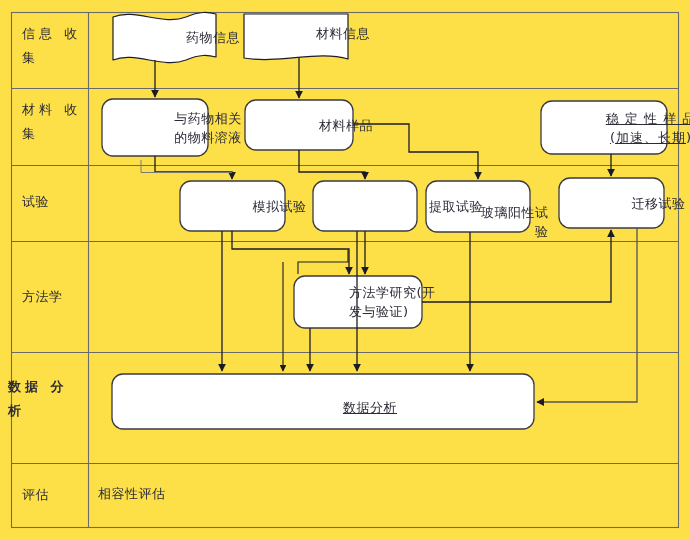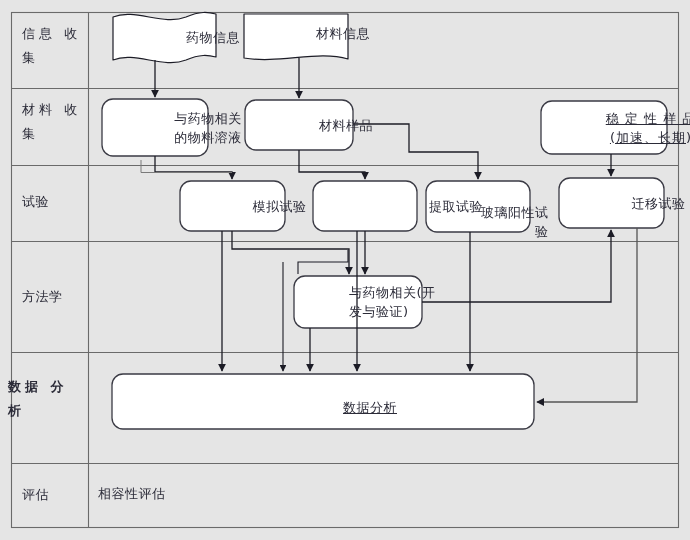--- a/index.html
+++ b/index.html
@@ -1,21 +1,21 @@
 <!DOCTYPE html>
 <html><head>
 <meta charset="utf-8">
 <style>
   html,body{margin:0;padding:0;background:#ffffff;}
   body{
     width:690px;height:540px;
     font-family:"DejaVu Sans","Liberation Sans",sans-serif;
     overflow:hidden;
   }
-  #stage{position:relative;width:690px;height:540px;background:#e5e5e5;}
+  #stage{position:relative;width:690px;height:540px;background:#fde047;}
   svg#chart{position:absolute;left:0;top:0;width:690px;height:540px;}
   .nodeLabel{
     position:absolute;
     display:flex;align-items:center;justify-content:center;
     text-align:center;
     color:#2b2b38;
     font-size:13px;
     line-height:19px;
     letter-spacing:0.5px;
     pointer-events:none;
@@ -145,20 +145,20 @@
 
   <div class="nodeLabel" style="left:180px;top:181px;width:105px;height:50px;text-align:right;">模拟试验</div>
 
   <div class="nodeLabel" style="left:313px;top:181px;width:104px;height:50px;padding-left:44px;">提取试验</div>
 
   <div class="nodeLabel" style="left:434px;top:196px;width:92px;height:51px;text-align:right;justify-content:flex-start;">玻璃阳性试
 验</div>
 
   <div class="nodeLabel" style="left:559px;top:178px;width:105px;height:50px;">迁移试验</div>
 
-  <div class="nodeLabel" style="left:302px;top:276px;width:116px;height:52px;text-align:left;justify-content:flex-start;">与药物相关(开
+  <div class="nodeLabel" style="left:302px;top:276px;width:116px;height:52px;text-align:left;justify-content:flex-start;">方法学研究(开
 发与验证)</div>
 
   <div class="nodeLabel" style="left:112px;top:388px;width:422px;height:39px;text-decoration:underline;">数据分析</div>
 
   <div class="evalText" style="left:98px;top:485px;">相容性评估</div>
 
 </div>
 
 </body></html>

